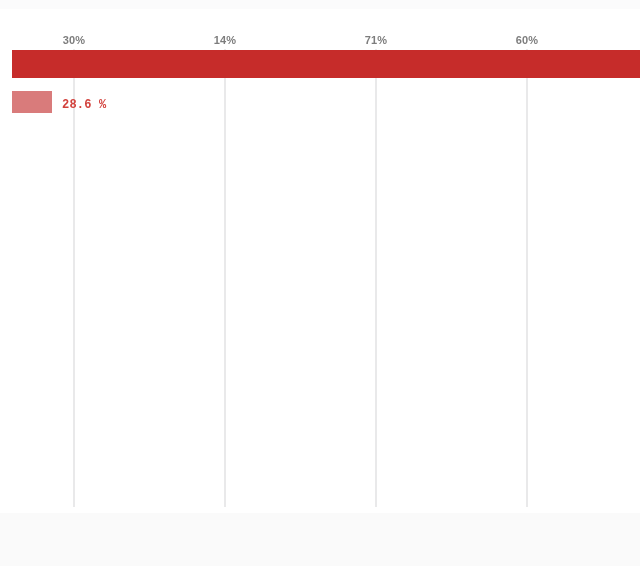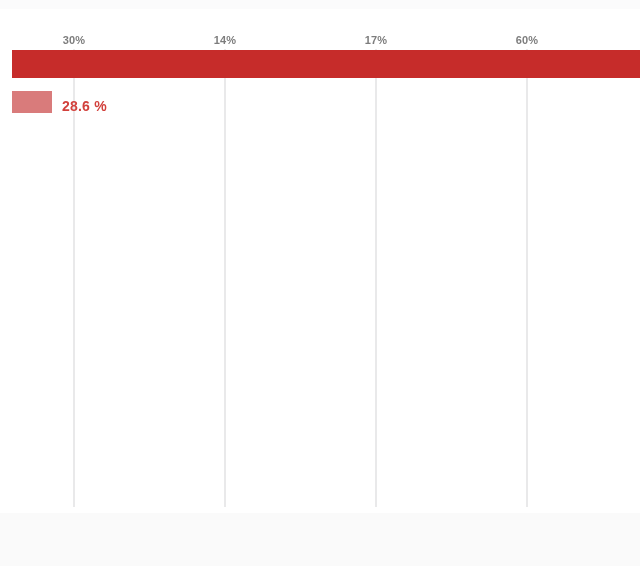--- a/index.html
+++ b/index.html
@@ -86,45 +86,46 @@
   .bar-primary {
     top: 50px;
     height: 28px;
   }
   .bar-secondary {
     top: 91px;
     height: 22px;
   }
   .bar-value-label {
     position: absolute;
-    font-size: 14px;
+    font-size: 12px;
     font-weight: bold;
     white-space: nowrap;
     letter-spacing: 0.2px;
+    font-family: Liberation Mono, monospace;
   }
 </style>
 </head>
 <body>
 
 <div id="chart-root">
 
   <div class="top-strip"></div>
 
   <div class="plot-area">
 
     <div id="axis-layer">
         <div class="gridline" style="left: 62px; background: rgb(233, 233, 234);"></div>
         <div class="tick-mark" style="left: 62px;"></div>
         <div class="axis-tick" style="left: 62px; color: rgb(125, 125, 125);">30%</div>
         <div class="gridline" style="left: 213px; background: rgb(233, 233, 234);"></div>
         <div class="tick-mark" style="left: 213px;"></div>
         <div class="axis-tick" style="left: 213px; color: rgb(125, 125, 125);">14%</div>
         <div class="gridline" style="left: 364px; background: rgb(233, 233, 234);"></div>
         <div class="tick-mark" style="left: 364px;"></div>
-        <div class="axis-tick" style="left: 364px; color: rgb(125, 125, 125);">17%</div>
+        <div class="axis-tick" style="left: 364px; color: rgb(125, 125, 125);">71%</div>
         <div class="gridline" style="left: 515px; background: rgb(233, 233, 234);"></div>
         <div class="tick-mark" style="left: 515px;"></div>
         <div class="axis-tick" style="left: 515px; color: rgb(125, 125, 125);">60%</div>
       </div>
 
     <div id="bars-layer">
         <div class="bar bar-primary" style="width: 640px; top: 41px; height: 28px; background: rgb(198, 44, 42);"></div>
         <div class="bar bar-secondary" style="width: 40px; top: 82px; height: 22px; background: rgb(217, 123, 123);"></div>
         <div class="bar-value-label" style="left: 50px; top: 89px; color: rgb(210, 65, 60);">28.6 %</div>
       </div>

